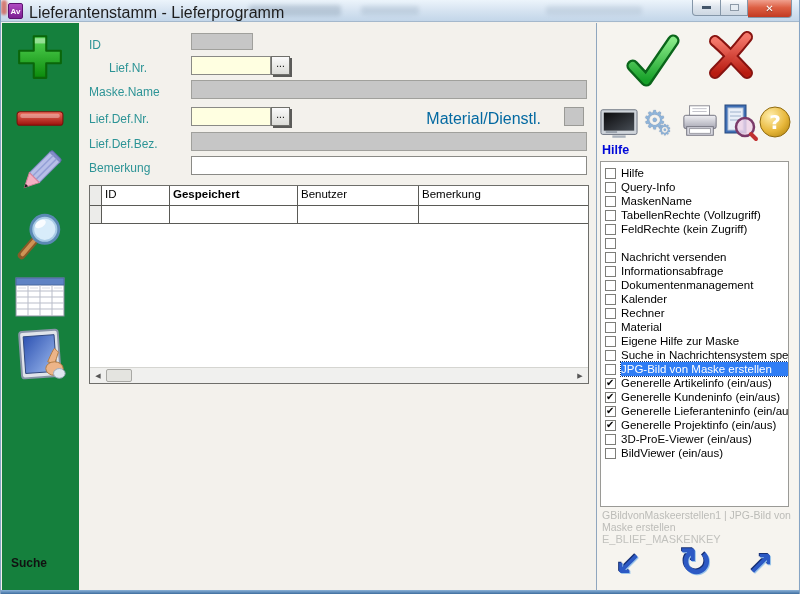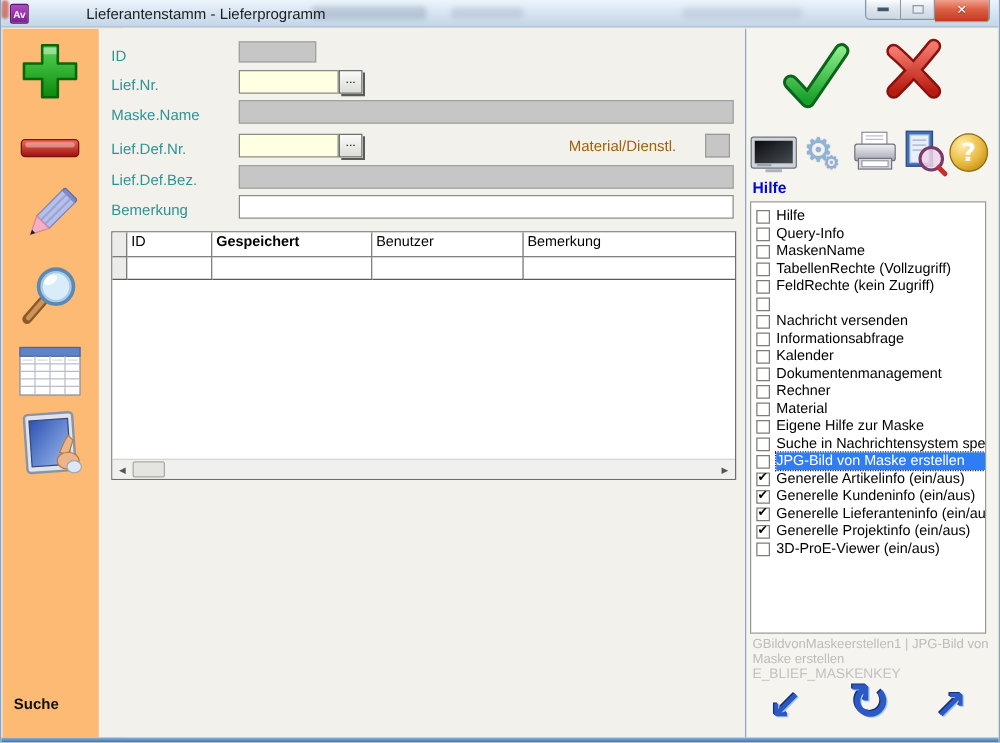--- a/index.html
+++ b/index.html
@@ -7,49 +7,49 @@
   .window{position:relative;width:800px;height:594px;background:#f3f1ec;overflow:hidden;
           border-left:1px solid #86a4c4;border-right:1px solid #86a4c4;}
   
   .titlebar{position:absolute;top:0;left:0;right:0;height:22px;
             background:linear-gradient(#ecf4fb,#d4e2f0 55%,#c3d6e9);
             border-bottom:1px solid #a4b8cc;}
   .smudge{position:absolute;border-radius:3px;pointer-events:none;}
   .app-icon{position:absolute;left:7px;top:3px;width:15px;height:16px;
             background:linear-gradient(#b04ac2,#7c1f92);border:1px solid #5c1270;border-radius:2px;
             color:#fff;font-size:8px;font-weight:bold;display:flex;align-items:center;justify-content:center;}
-  .title-text{position:absolute;left:28px;top:4px;font-size:12px;color:#1d1d1d;white-space:nowrap;margin-left:40px;}
+  .title-text{position:absolute;left:28px;top:4px;font-size:16px;color:#1d1d1d;white-space:nowrap;}
   .win-controls{position:absolute;top:0;right:7px;display:flex;align-items:flex-start;}
   .win-btn{height:16px;border:1px solid #8496a8;border-top:none;
            background:linear-gradient(#fbfcfd,#dfe6ee 45%,#cdd7e2);
            display:flex;align-items:center;justify-content:center;}
   .win-btn.min{width:29px;border-radius:0 0 0 4px;}
   .win-btn.max{width:27px;border-left:none;}
   .win-btn.close{width:44px;height:18px;border-left:none;border-radius:0 0 4px 0;
            background:linear-gradient(#f0a08e,#dd5f43 45%,#c23a22);color:#fff;font-size:10px;font-weight:bold;
            text-shadow:0 1px 1px rgba(0,0,0,.4);font-family:"DejaVu Sans",sans-serif;}
   .glyph-bar{width:9px;height:3px;background:#44566a;}
   .glyph-box{width:9px;height:7px;border:1px solid #8d9aa8;background:#e7edf3;}
   
-  .left-toolbar{position:absolute;top:23px;left:1px;width:96px;bottom:4px;background:#fdba74;
+  .left-toolbar{position:absolute;top:23px;left:1px;width:96px;bottom:4px;background:#15803d;
                 border-right:1px solid #cfcfcb;}
   .tool-btn{position:absolute;left:8px;width:60px;display:flex;justify-content:center;cursor:pointer;}
   .toolbar-footer{position:absolute;left:9px;top:533px;font-size:12px;font-weight:bold;color:#111;}
   
   .main-area{position:absolute;top:23px;left:78px;width:516px;bottom:4px;background:#f3f1ec;}
   .fld-label{position:absolute;left:10px;font-size:12px;color:#2d9496;white-space:nowrap;}
   .inp{position:absolute;border:1px solid #8a8a86;font-size:12px;padding:1px 3px;
        font-family:"Liberation Sans",sans-serif;}
   .inp.gray{background:#c6c6c6;border-color:#a0a09c;}
   .inp.yellow{background:#ffffe1;}
   .inp.white{background:#ffffff;}
   .browse-btn{position:absolute;width:19px;height:19px;font-size:10px;line-height:9px;
        background:linear-gradient(#fafafa,#dcdcd8);border:1px solid #6f6f6b;
        box-shadow:2px 2px 0 rgba(40,40,40,.75);cursor:pointer;text-align:center;padding-top:2px;}
-  .mat-label{position:absolute;left:300px;top:87px;width:162px;text-align:right;font-size:12px;color:#a16207;}
+  .mat-label{position:absolute;left:300px;top:87px;width:162px;text-align:right;font-size:16px;color:#0369a1;}
   .mat-check{position:absolute;left:485px;top:84px;width:20px;height:19px;background:#c6c6c6;border:1px solid #9a9a96;}
   
   .grid{position:absolute;left:10px;top:162px;width:500px;height:199px;background:#fff;
         border:1px solid #6e6e6a;display:flex;flex-direction:column;}
   .grid-header,.grid-row{display:flex;flex:none;}
   .grid-header{height:20px;}
   .grid-row{height:18px;}
   .gcell{border-right:1px solid #5a5a56;border-bottom:1px solid #5a5a56;font-size:11.5px;
          padding:2px 3px 0;background:#fff;overflow:hidden;white-space:nowrap;}
   .gcell.sel{width:12px;background:#ececea;padding:0;}
@@ -208,21 +208,21 @@
     </div>
 
     <div class="toolbar-footer">Suche</div>
   </div>
 
   <div class="main-area">
 
     <div class="fld-label" style="top:15px;">ID</div>
     <input class="inp gray" style="left: 112px; top: 10px; width: 62px; height: 17px;" disabled="" value="">
 
-    <div class="fld-label" style="top:38px;">Lief.Nr.</div>
+    <div class="fld-label" style="top:38px;margin-left:20px;">Lief.Nr.</div>
     <input class="inp yellow" style="left: 112px; top: 33px; width: 80px; height: 19px;" value="">
     <div class="browse-btn" style="left:192px;top:33px;">...</div>
 
     <div class="fld-label" style="top:62px;">Maske.Name</div>
     <input class="inp gray" style="left: 112px; top: 57px; width: 396px; height: 19px;" disabled="" value="">
 
     <div class="fld-label" style="top:89px;">Lief.Def.Nr.</div>
     <input class="inp yellow" style="left: 112px; top: 84px; width: 80px; height: 19px;" value="">
     <div class="browse-btn" style="left:192px;top:84px;">...</div>
 
@@ -384,25 +384,25 @@
       <div class="opt">
           <span class="cb"></span>
           <span class="opt-label">Nachricht versenden</span>
         </div>
       <div class="opt">
           <span class="cb"></span>
           <span class="opt-label">Informationsabfrage</span>
         </div>
       <div class="opt">
           <span class="cb"></span>
+          <span class="opt-label">Dokumentenmanagement</span>
+        </div>
+      <div class="opt">
+          <span class="cb"></span>
           <span class="opt-label">Kalender</span>
-        </div>
-      <div class="opt">
-          <span class="cb"></span>
-          <span class="opt-label">Dokumentenmanagement</span>
         </div>
       <div class="opt">
           <span class="cb"></span>
           <span class="opt-label">Rechner</span>
         </div>
       <div class="opt">
           <span class="cb"></span>
           <span class="opt-label">Material</span>
         </div>
       <div class="opt">
@@ -438,20 +438,24 @@
       <div class="opt checked">
           <span class="cb">
             <span class="tick">✔</span>
           </span>
           <span class="opt-label">Generelle Projektinfo (ein/aus)</span>
         </div>
       <div class="opt">
           <span class="cb"></span>
           <span class="opt-label">3D-ProE-Viewer (ein/aus)</span>
         </div>
+      <div class="opt">
+          <span class="cb"></span>
+          <span class="opt-label">BildViewer (ein/aus)</span>
+        </div>
     </div>
 
     <div class="rp-note">
       <div>GBildvonMaskeerstellen1 | JPG-Bild von</div>
       <div>Maske erstellen</div>
     </div>
     <div class="rp-key">E_BLIEF_MASKENKEY</div>
 
     <div class="nav-arrow" style="left:18px;top:522px;font-size:32px;"><span>↙</span></div>
     <div class="nav-arrow" style="left:82px;top:516px;font-size:40px;"><span>↻</span></div>

